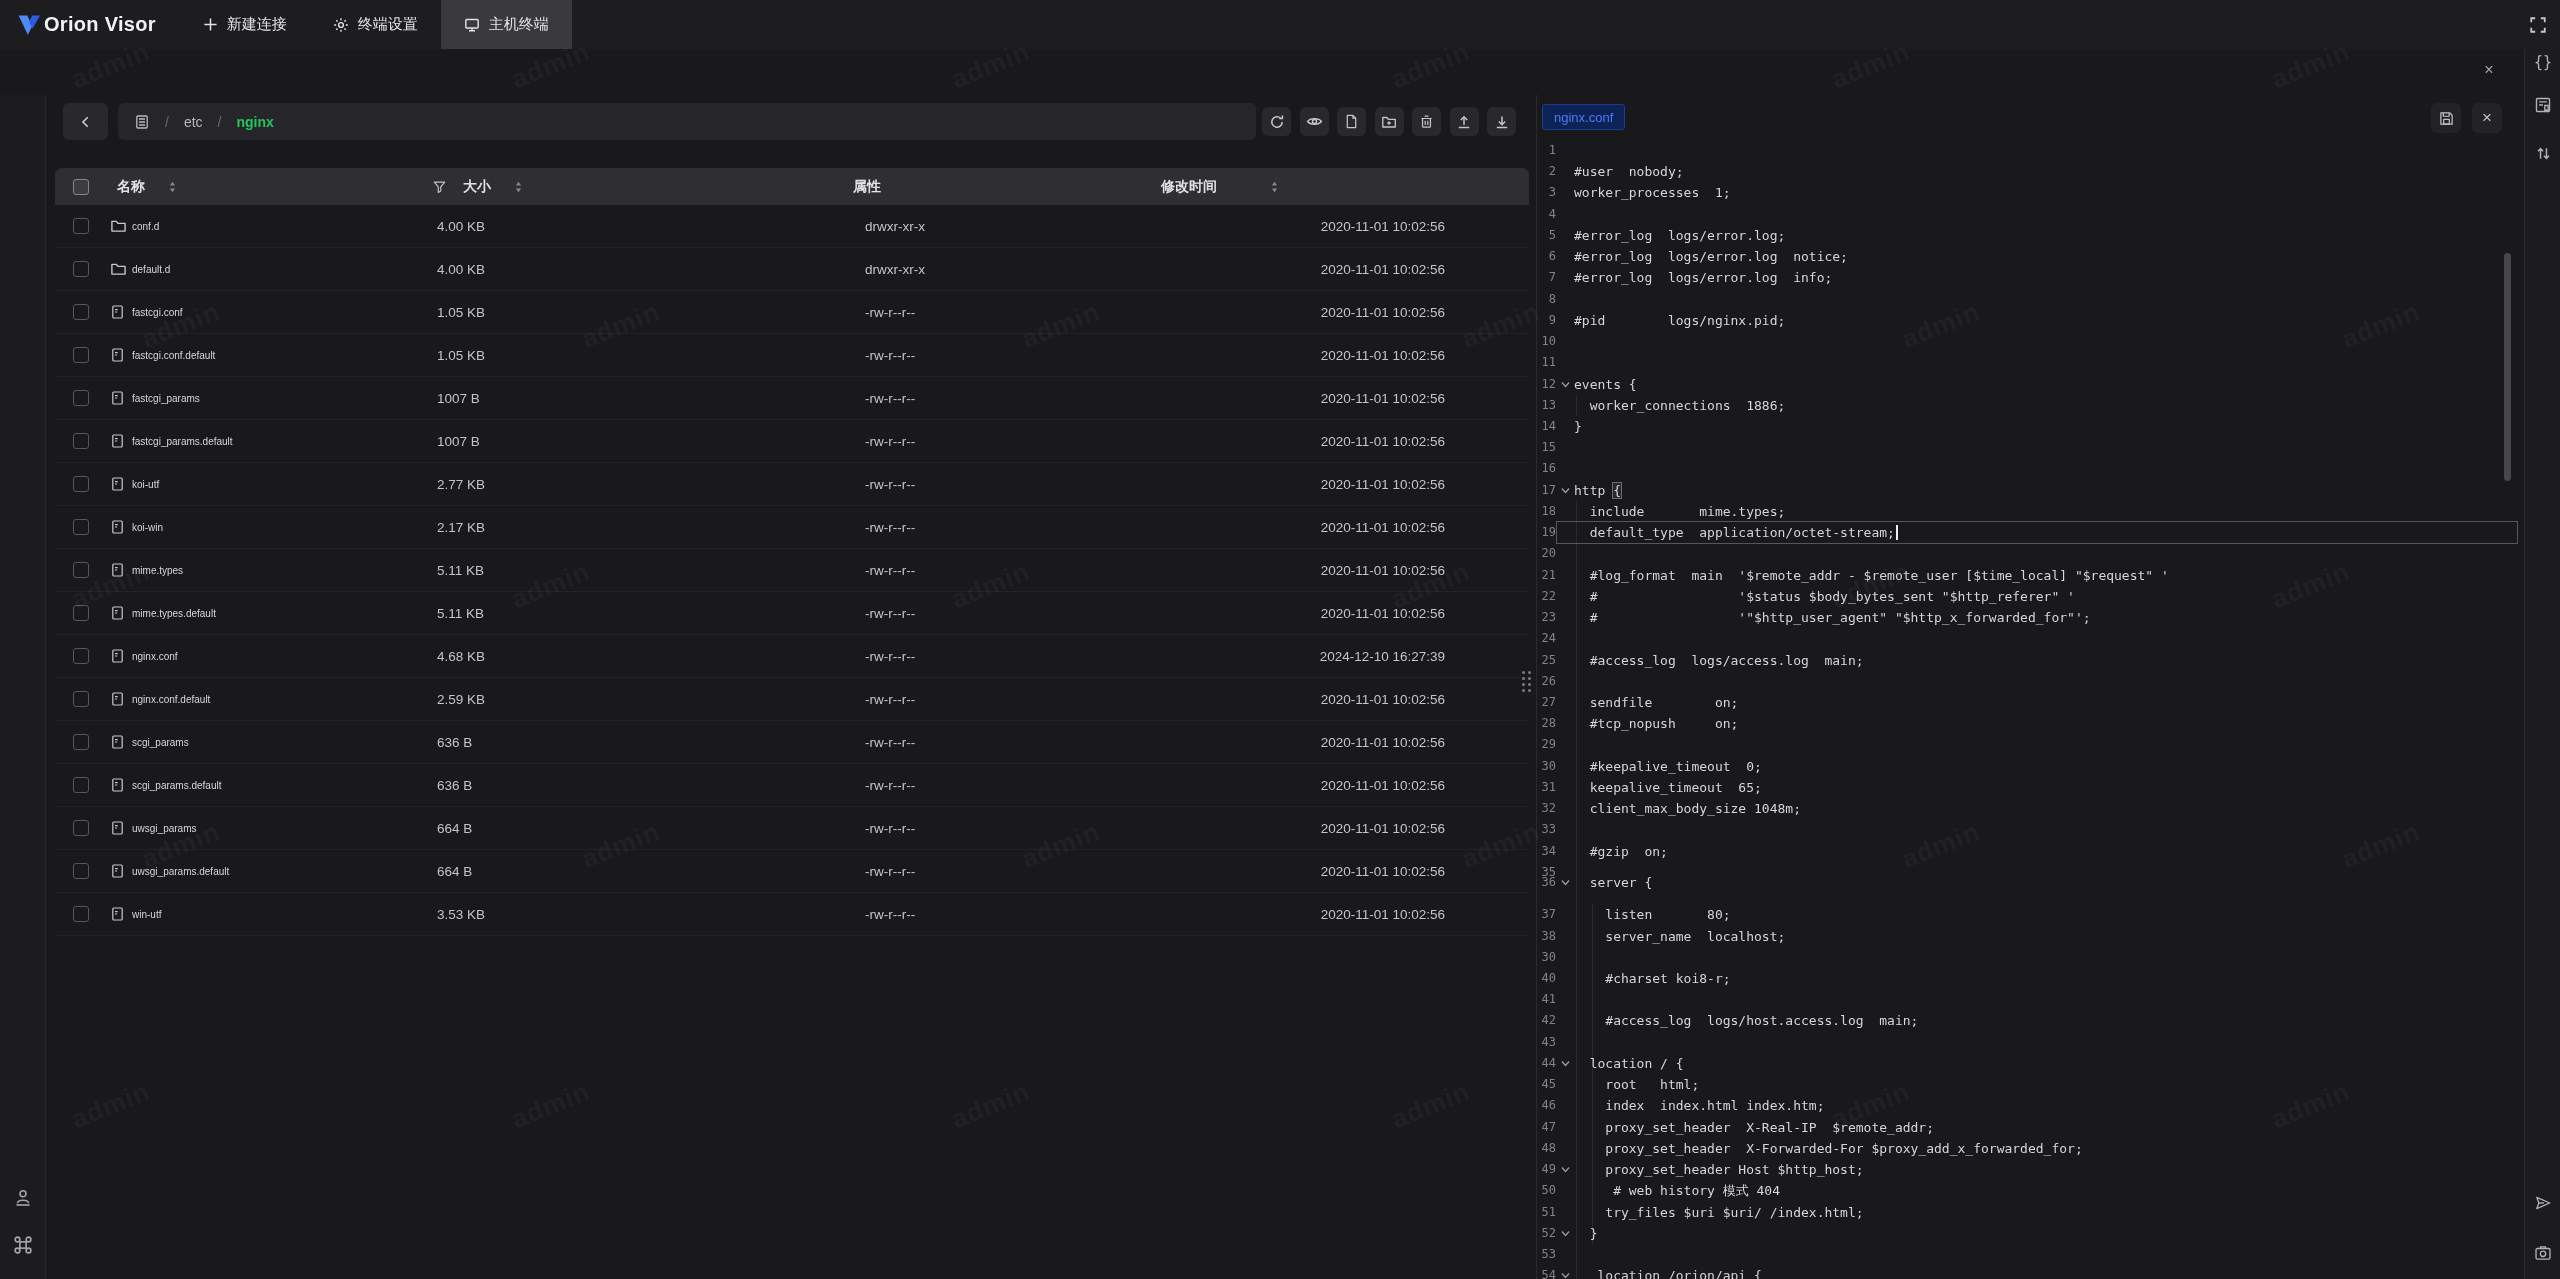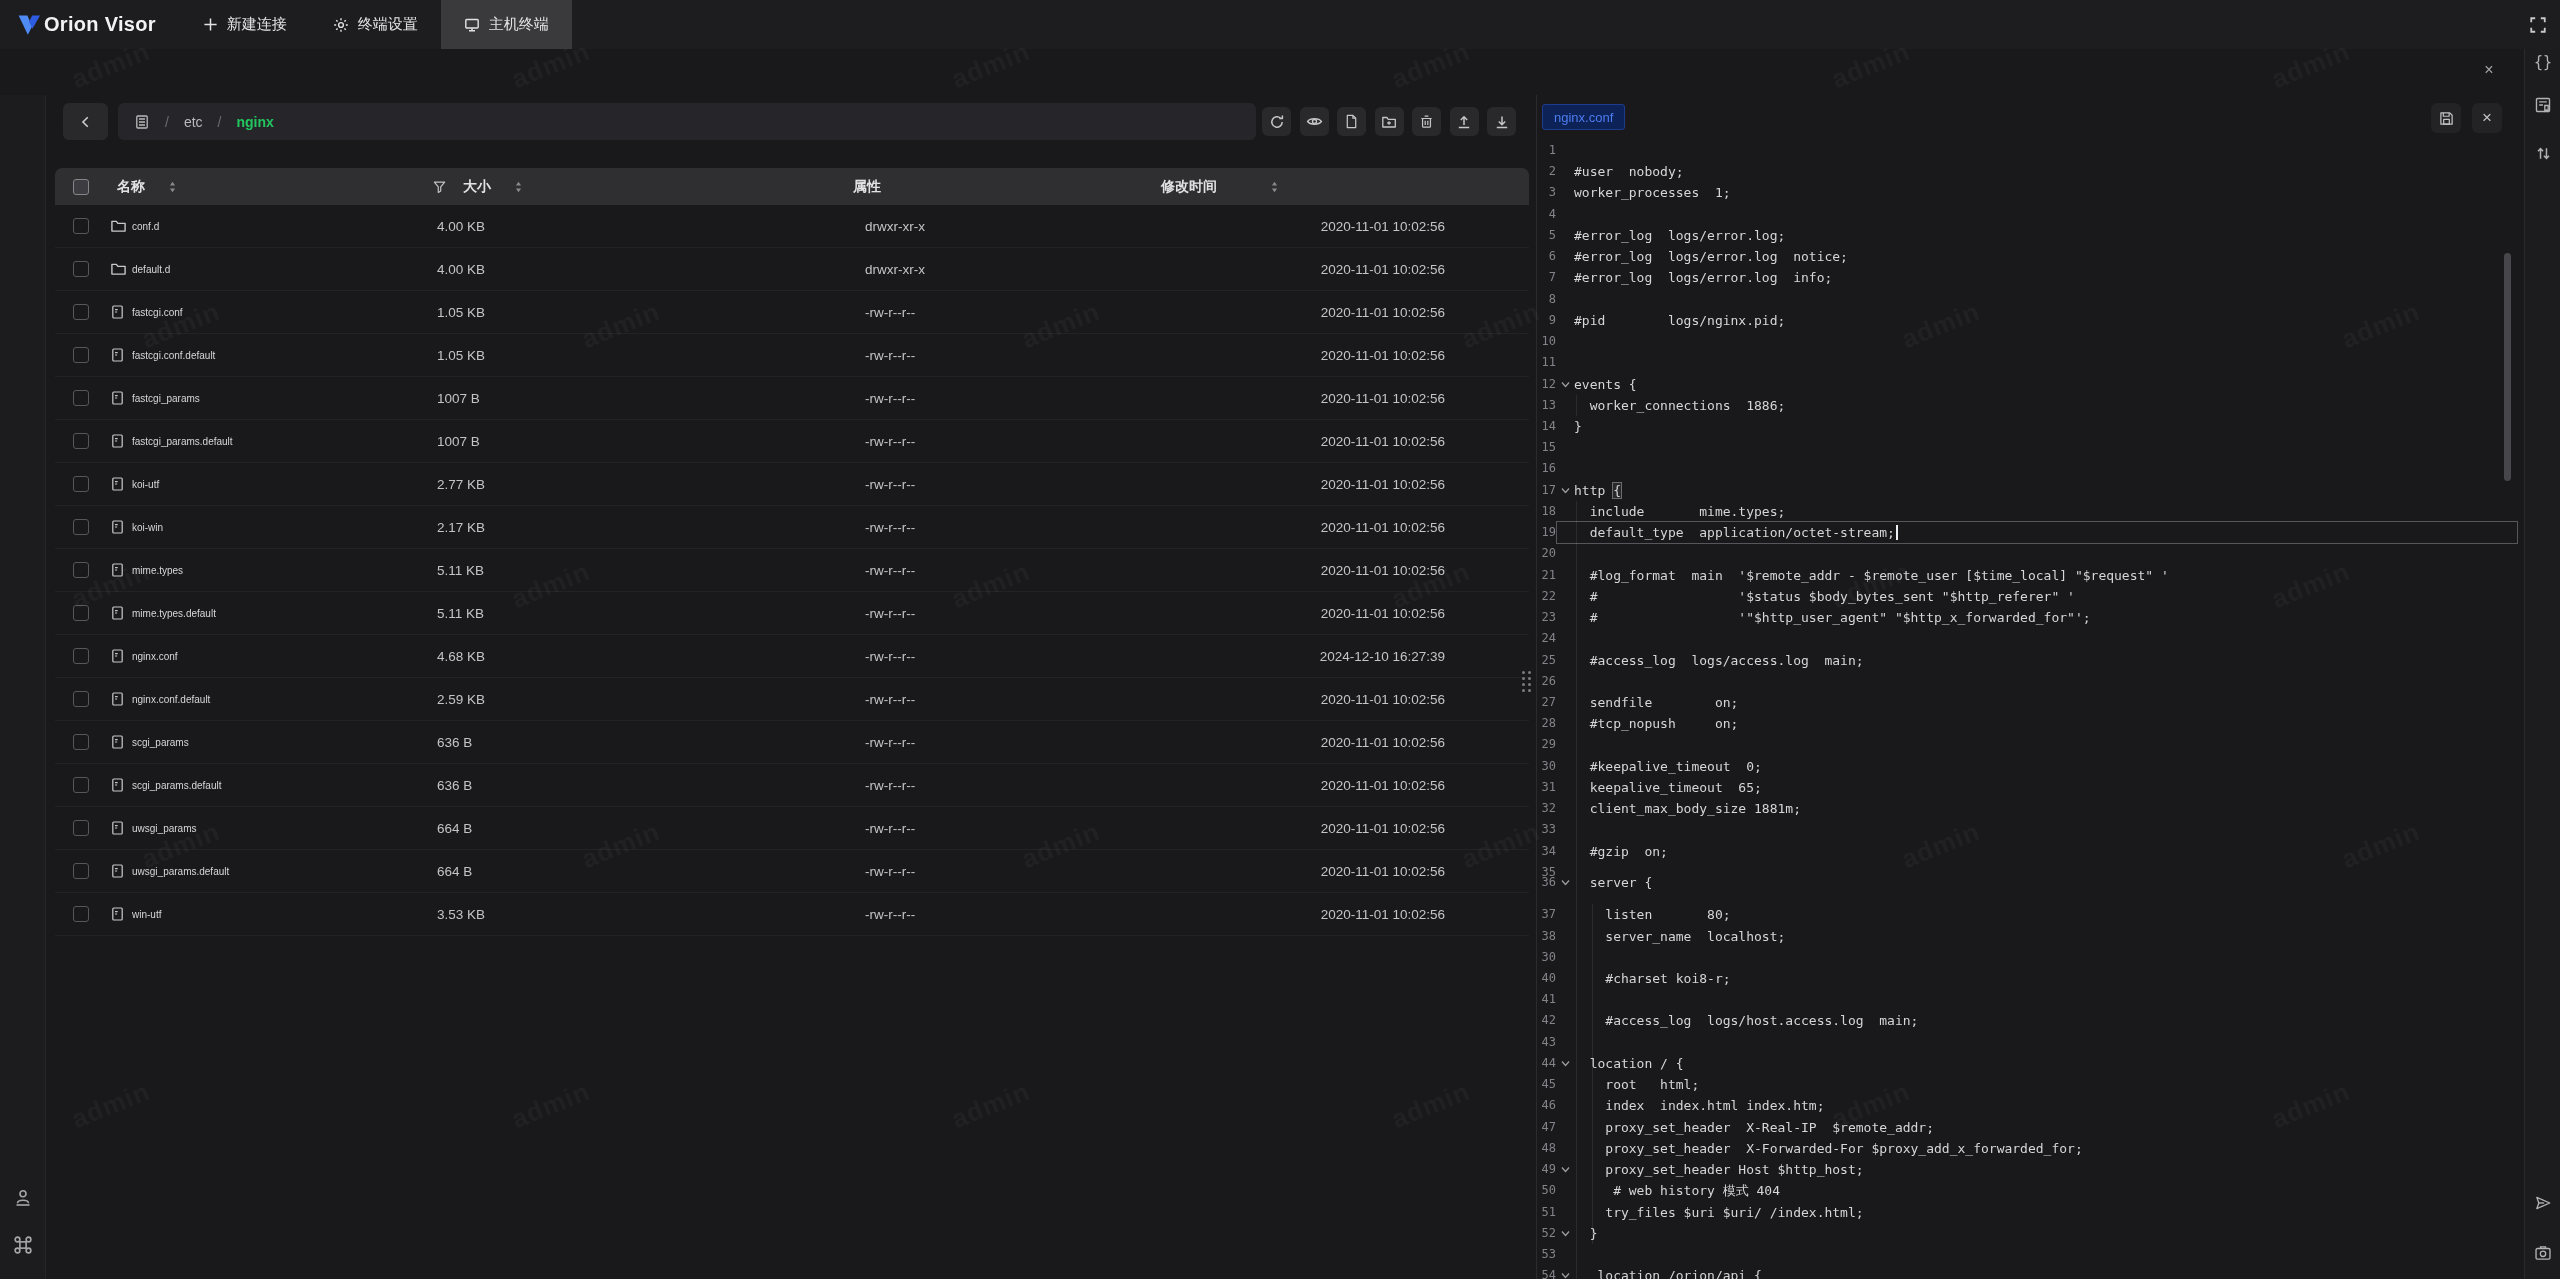--- a/index.html
+++ b/index.html
@@ -651,21 +651,21 @@
           <span class="ctext">  #keepalive_timeout  0;</span>
         </div>
         <div class="cline" style="top: 681.9px;">
           <span class="lnum">31</span>
           <span class="fold"></span>
           <span class="ctext">  keepalive_timeout  65;</span>
         </div>
         <div class="cline" style="top: 703.13px;">
           <span class="lnum">32</span>
           <span class="fold"></span>
-          <span class="ctext">  client_max_body_size 1881m;</span>
+          <span class="ctext">  client_max_body_size 1048m;</span>
         </div>
         <div class="cline" style="top: 724.36px;">
           <span class="lnum">33</span>
           <span class="fold"></span>
           <span class="ctext"></span>
         </div>
         <div class="cline" style="top: 745.59px;">
           <span class="lnum">34</span>
           <span class="fold"></span>
           <span class="ctext">  #gzip  on;</span>

